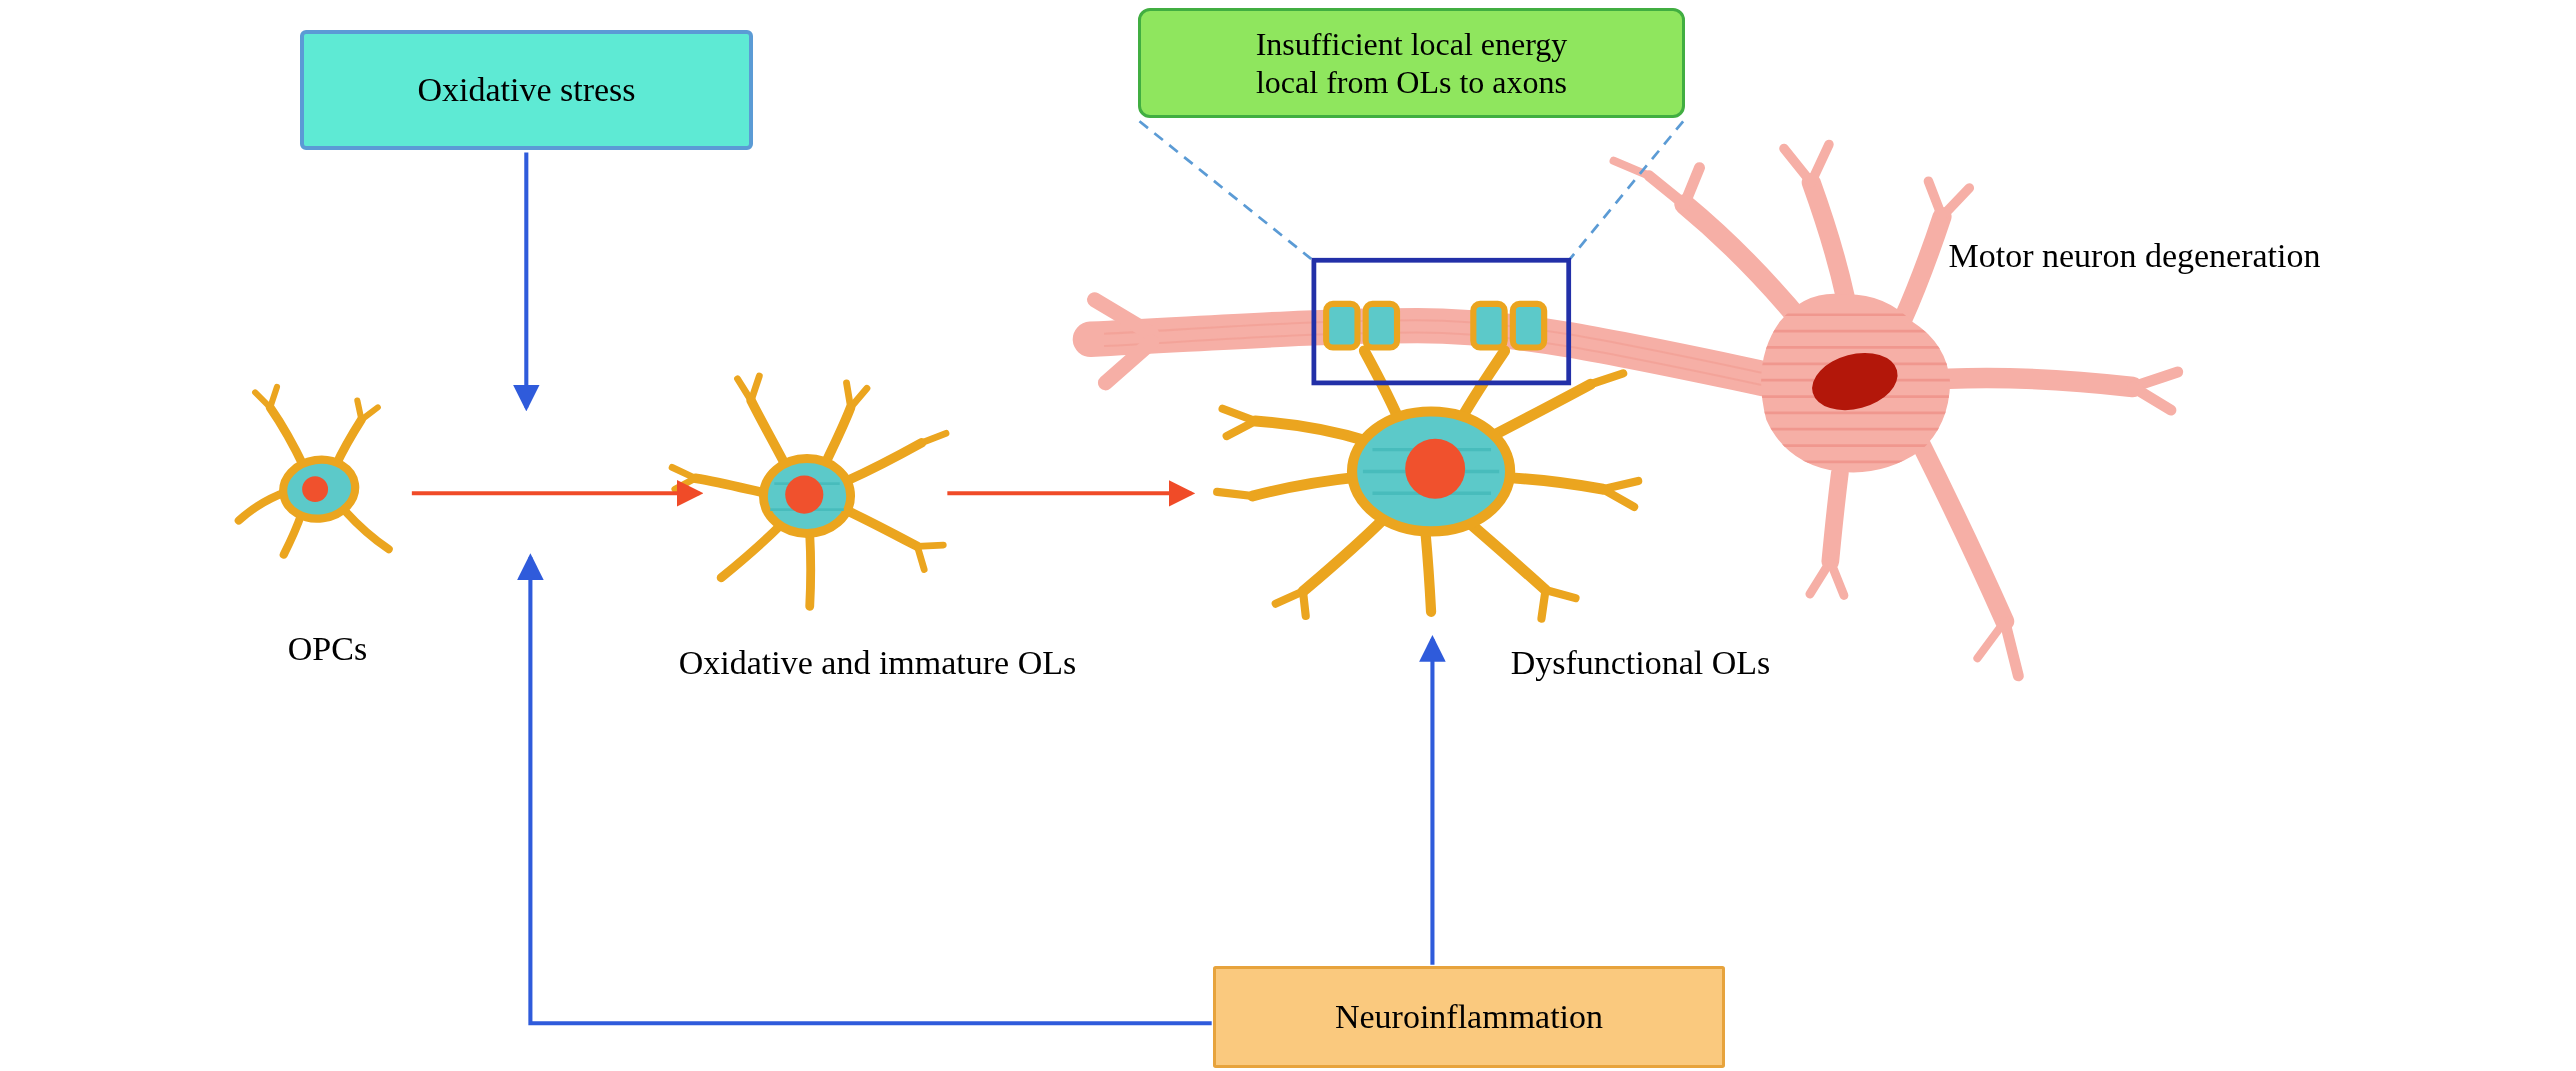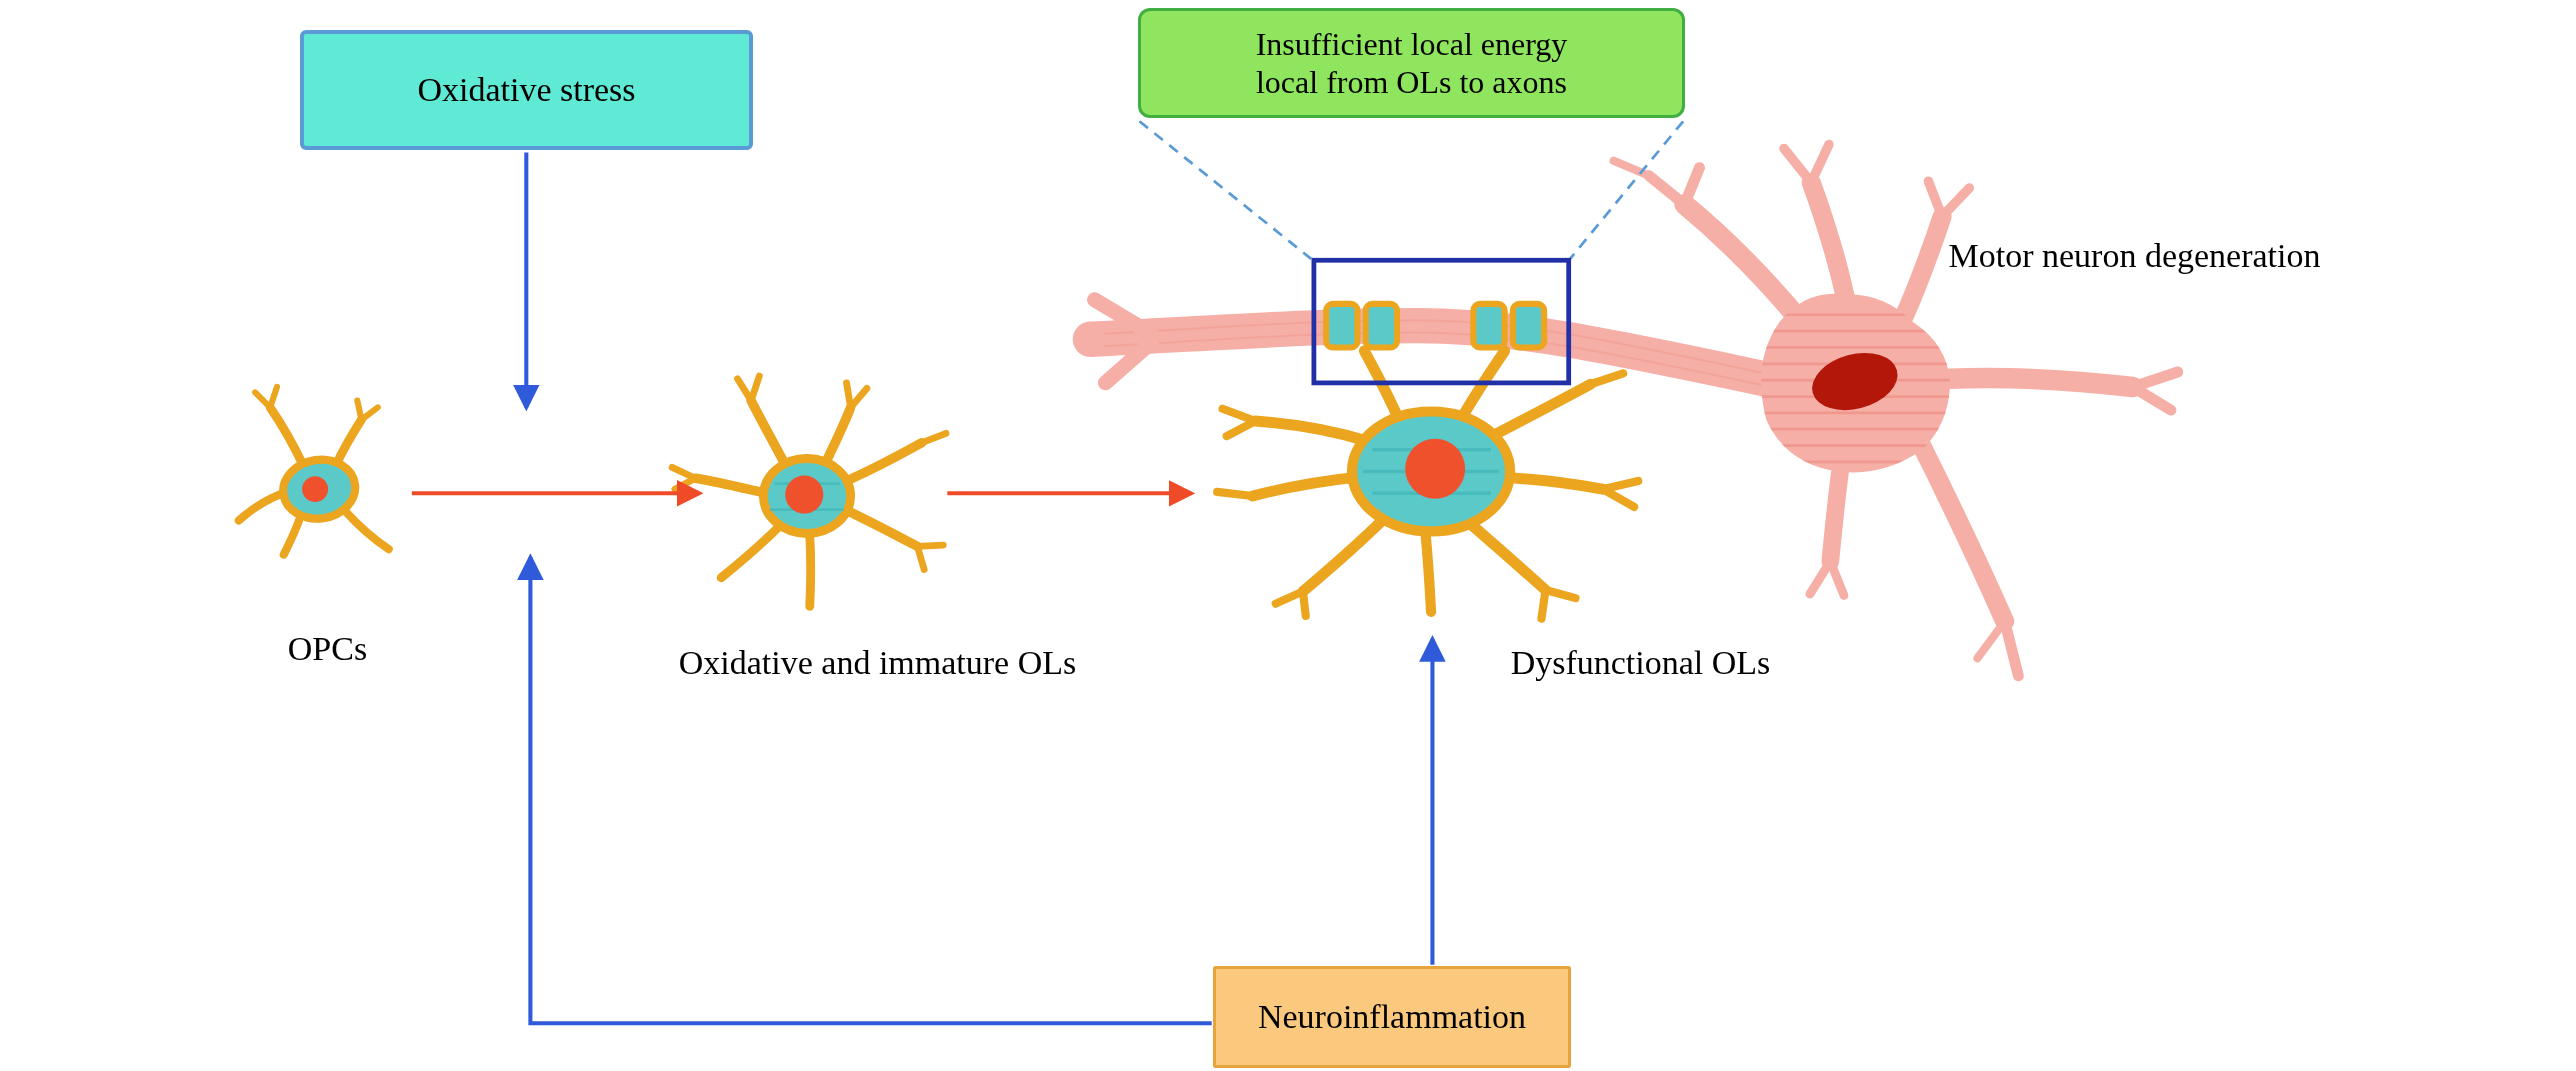--- a/index.html
+++ b/index.html
@@ -23,21 +23,21 @@
     left:300px; top:30px; width:453px; height:120px;
     background:#5eead4; border:4.1px solid #5B9BD5; border-radius:6px;
     font-size:34px;
   }
   .box-energy {
     left:1138px; top:8.2px; width:547px; height:110px;
     background:#8FE65E; border:3.4px solid #41AE41; border-radius:12px;
     font-size:32px; line-height:1.2; flex-direction:column;
   }
   .box-neuro {
-    left:1213px; top:966px; width:358px; height:102px;
+    left:1213px; top:966px; width:512px; height:102px;
     background:#FAC97E; border:3.4px solid #E7A33C; border-radius:2.7px;
     font-size:34px;
   }
   .lbl {
     position:absolute;
     text-align:center;
     font-size:34px;
     color:#000000;
   }
   .lbl-motor { left:1828px; top:237px; width:613px;text-align:center; }

